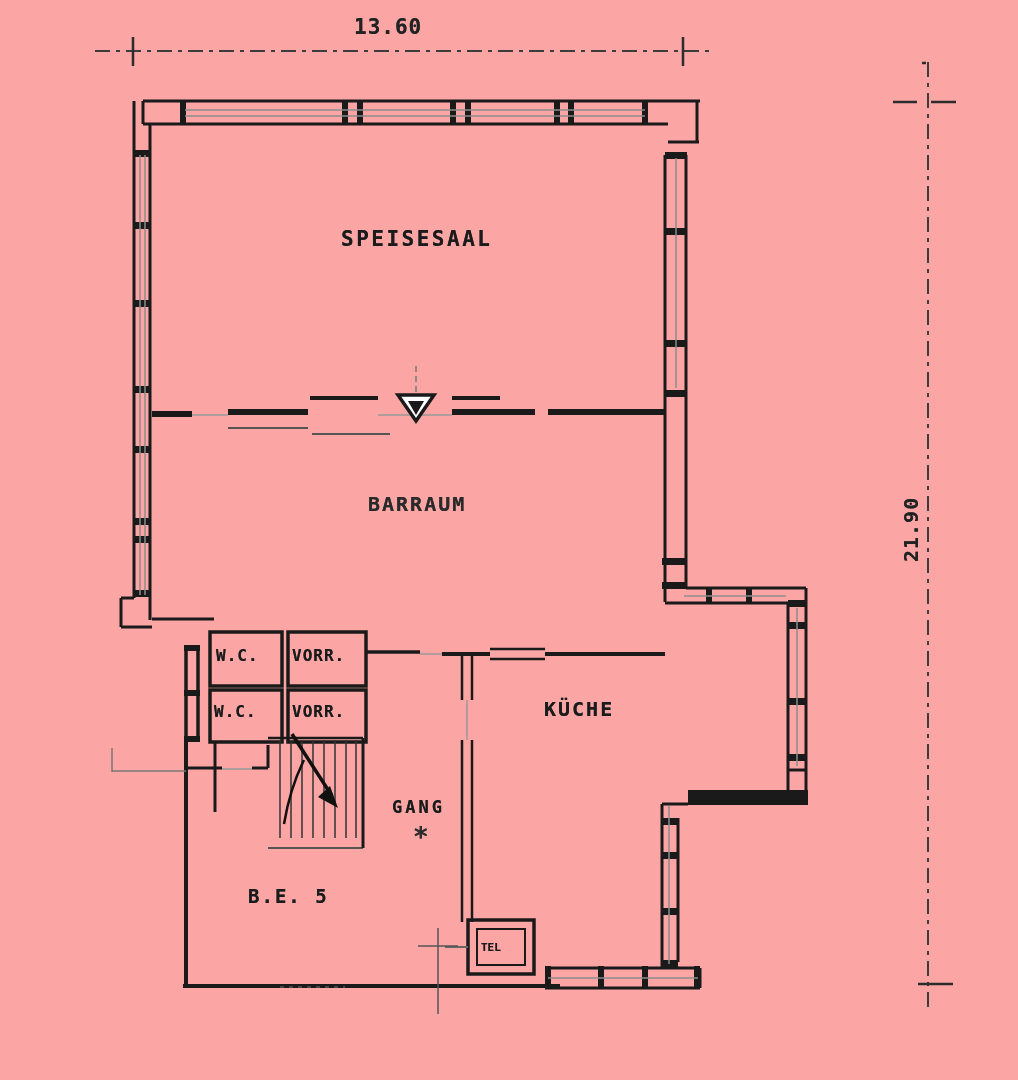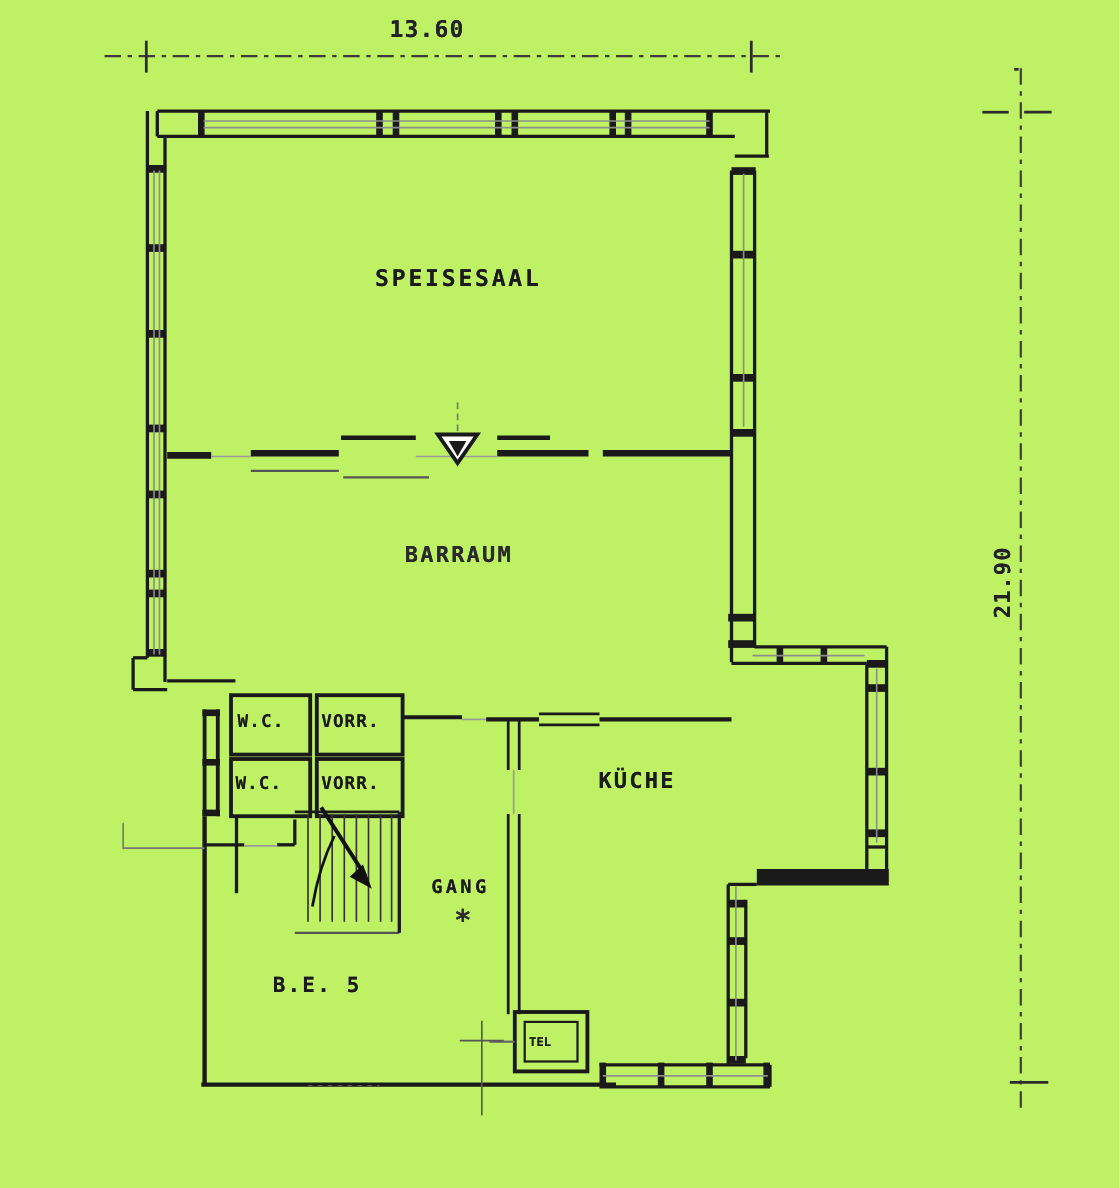--- a/index.html
+++ b/index.html
@@ -1,25 +1,25 @@
 <!DOCTYPE html>
 <html><head>
 <meta charset="utf-8">
 <style>
   html,body{margin:0;padding:0;background:#ffffff;}
   #canvas{
-    position:relative;width:1018px;height:1080px;background:#bef264;overflow:hidden;
+    position:relative;width:1018px;height:1080px;background:#fca5a5;overflow:hidden;
     font-family:"DejaVu Sans Mono","Liberation Mono",monospace;
   }
   #plan-svg{position:absolute;left:0;top:0;}
   .lbl{
     position:absolute;font-weight:bold;color:#1b1b1b;white-space:pre;
     text-shadow:0 0 0.5px #444;
   }
-  .lbl-speisesaal{left:341px;top:241px;font-size:21px;letter-spacing:2.5px;}
+  .lbl-speisesaal{left:341px;top:227px;font-size:21px;letter-spacing:2.5px;}
   .lbl-barraum{left:368px;top:492px;font-size:20px;letter-spacing:2px;color:#2a2a2a;text-align:right;}
   .lbl-wc1{left:216px;top:646px;font-size:16px;letter-spacing:1px;}
   .lbl-vorr1{left:292px;top:646px;font-size:16px;letter-spacing:1px;}
   .lbl-wc2{left:214px;top:702px;font-size:16px;letter-spacing:1px;}
   .lbl-vorr2{left:292px;top:702px;font-size:16px;letter-spacing:1px;}
   .lbl-kueche{left:544px;top:697px;font-size:20px;letter-spacing:2px;}
   .lbl-gang{left:392px;top:797px;font-size:17px;letter-spacing:3px;}
   .lbl-gang-note{left:413px;top:822px;font-size:26px;color:#2e2e2e;}
   .lbl-be2{left:248px;top:885px;font-size:19px;letter-spacing:2px;}
   .lbl-tel{left:481px;top:941px;font-size:11px;letter-spacing:0px;}

